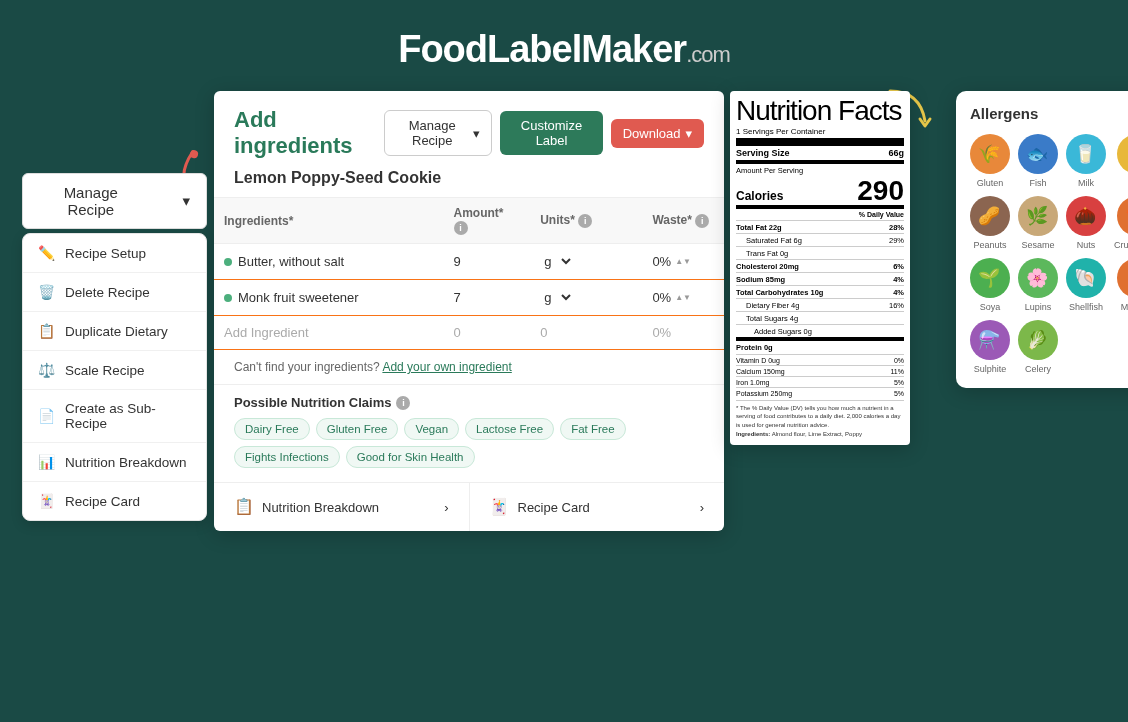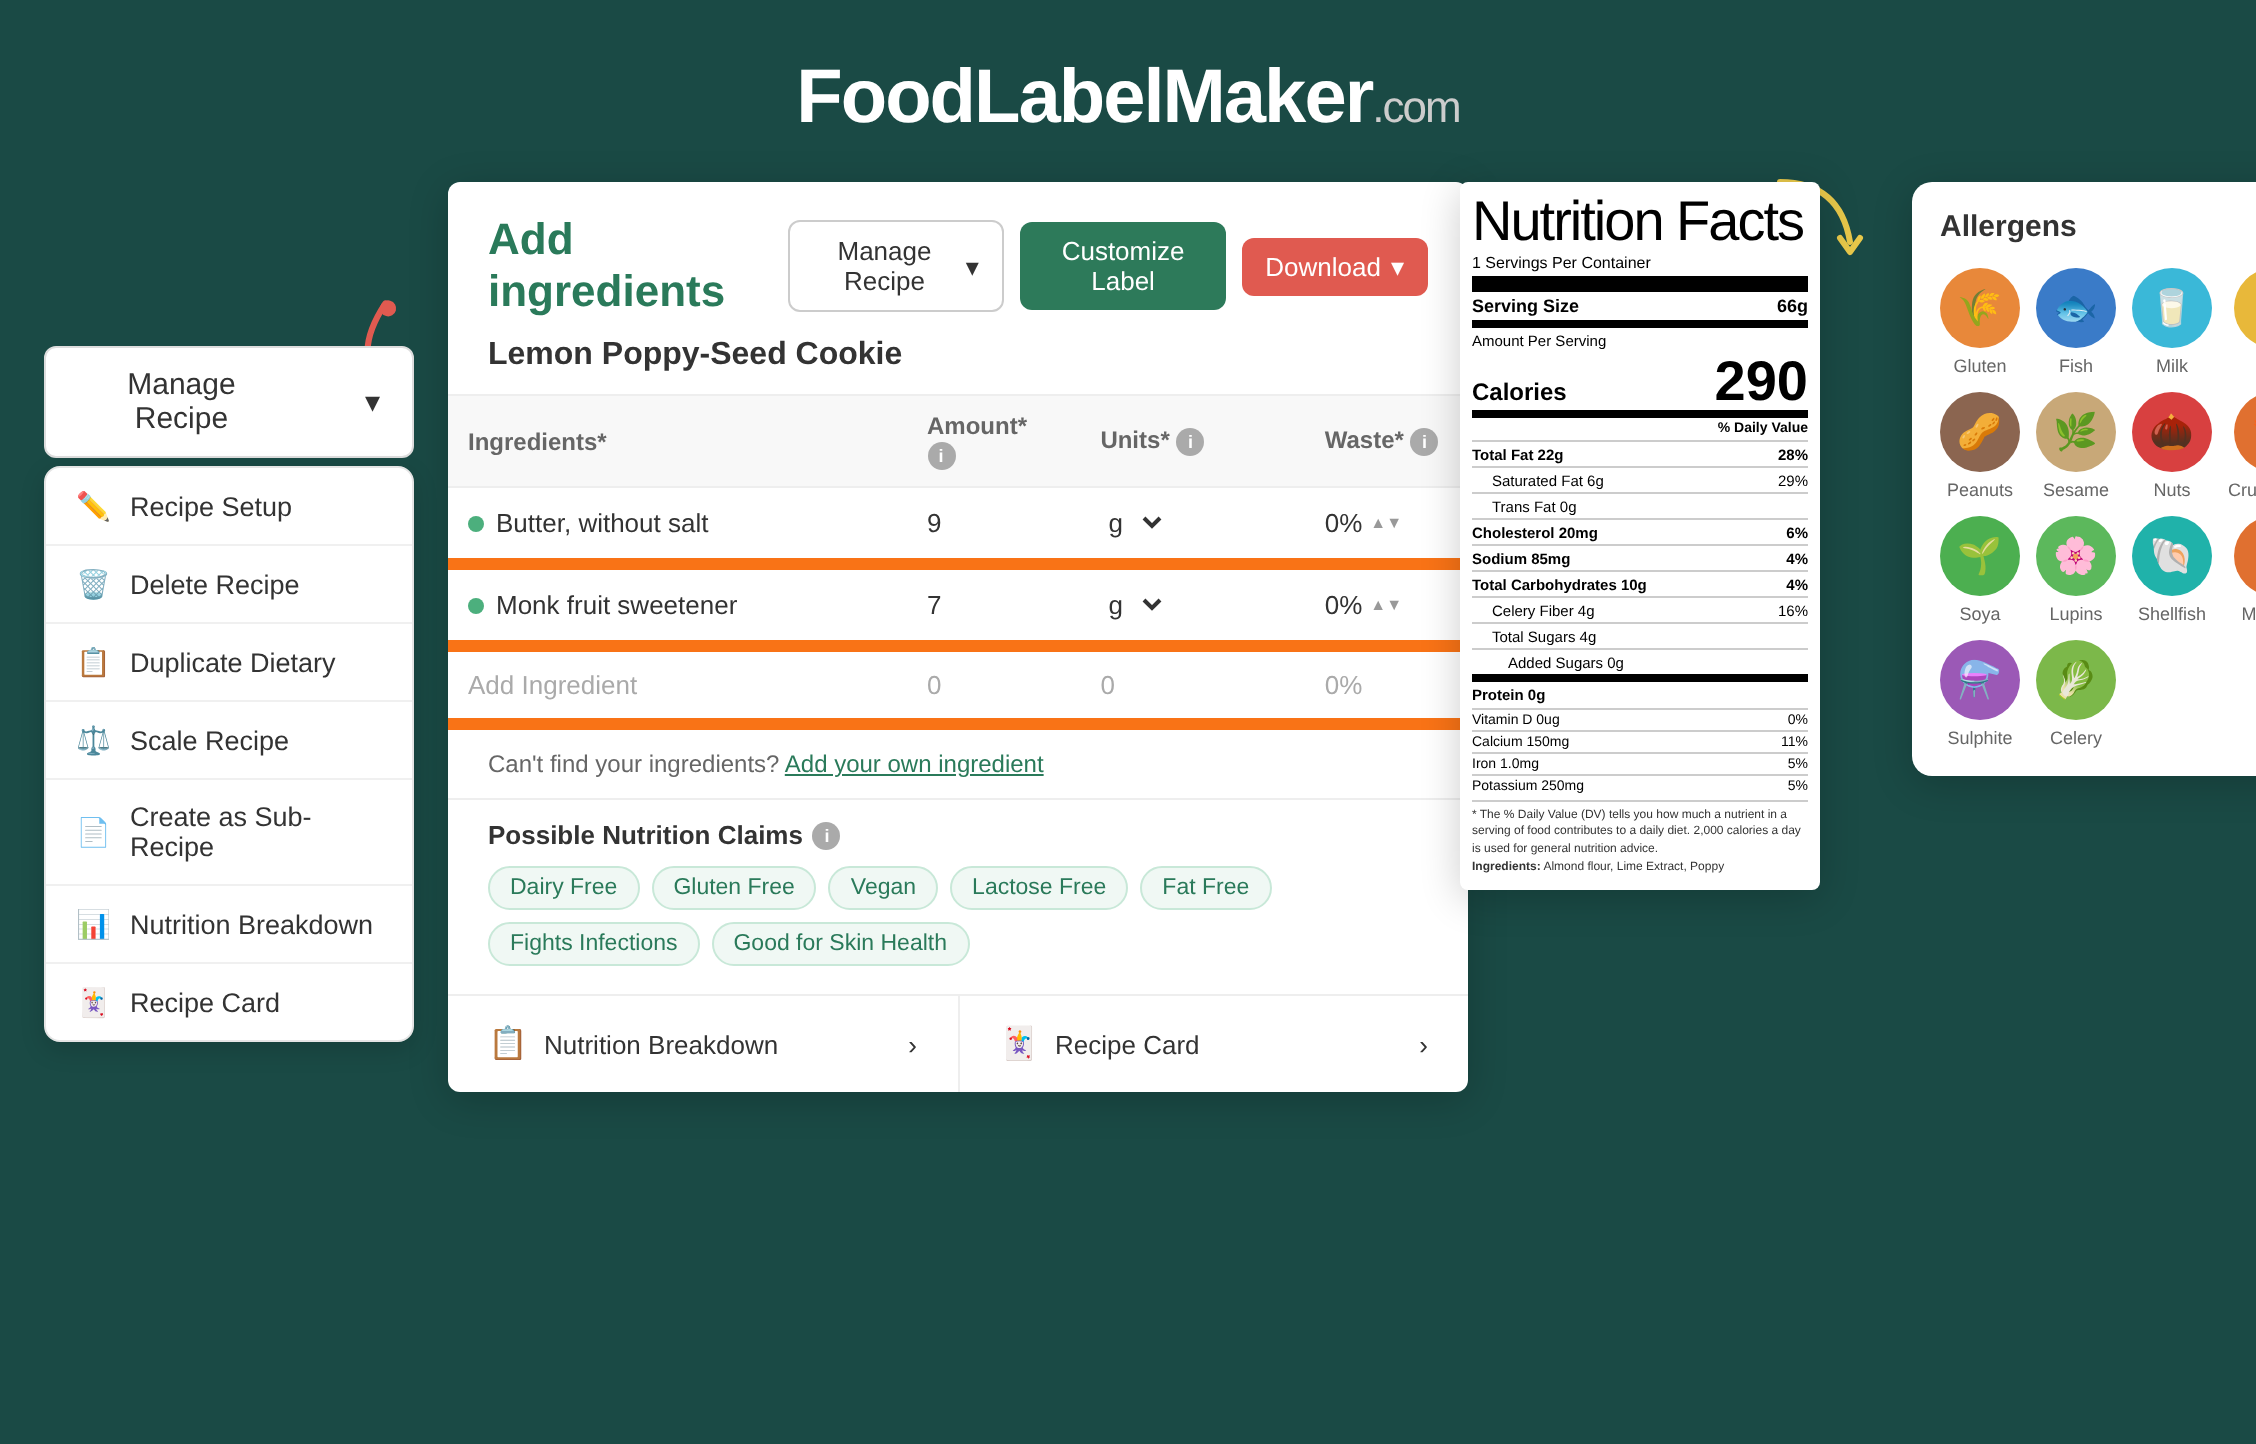--- a/index.html
+++ b/index.html
@@ -95,21 +95,21 @@
       top: 32px;
       font-size: 60px;
       color: #e05a50;
       transform: rotate(15deg);
       z-index: 5;
     }
 
     
     .recipe-panel {
       position: absolute;
-      left: 224px;
+      left: 214px;
       top: 0;
       width: 510px;
       background: white;
       border-radius: 6px;
       box-shadow: 0 4px 20px rgba(0,0,0,0.2);
       overflow: hidden;
       z-index: 10;
     }
 
     .recipe-panel-header {
@@ -179,21 +179,21 @@
       font-size: 12px;
       color: #666;
       text-align: left;
       border-bottom: 1px solid #eee;
       border-top: 1px solid #eee;
     }
     .ingredients-table td {
       padding: 9px 10px;
       font-size: 13px;
       color: #333;
-      border-bottom: 6px solid #f97316;
+      border-bottom: 1px solid #f97316;
     }
     .ingredient-name {
       display: flex;
       align-items: center;
       gap: 6px;
     }
     .green-dot {
       width: 8px;
       height: 8px;
       border-radius: 50%;
@@ -690,21 +690,21 @@
     </div>
     <div class="nf-row bold">
       <span>Sodium 85mg</span>
         <span>4%</span>
     </div>
     <div class="nf-row bold">
       <span>Total Carbohydrates 10g</span>
         <span>4%</span>
     </div>
     <div class="nf-row indent">
-      <span>Celery Fiber 4g</span>
+      <span>Dietary Fiber 4g</span>
         <span>16%</span>
     </div>
     <div class="nf-row indent">
       <span>Total Sugars 4g</span>
         <span></span>
     </div>
     <div class="nf-row indent2">
       <span>Added Sugars 0g</span>
         <span></span>
     </div>

